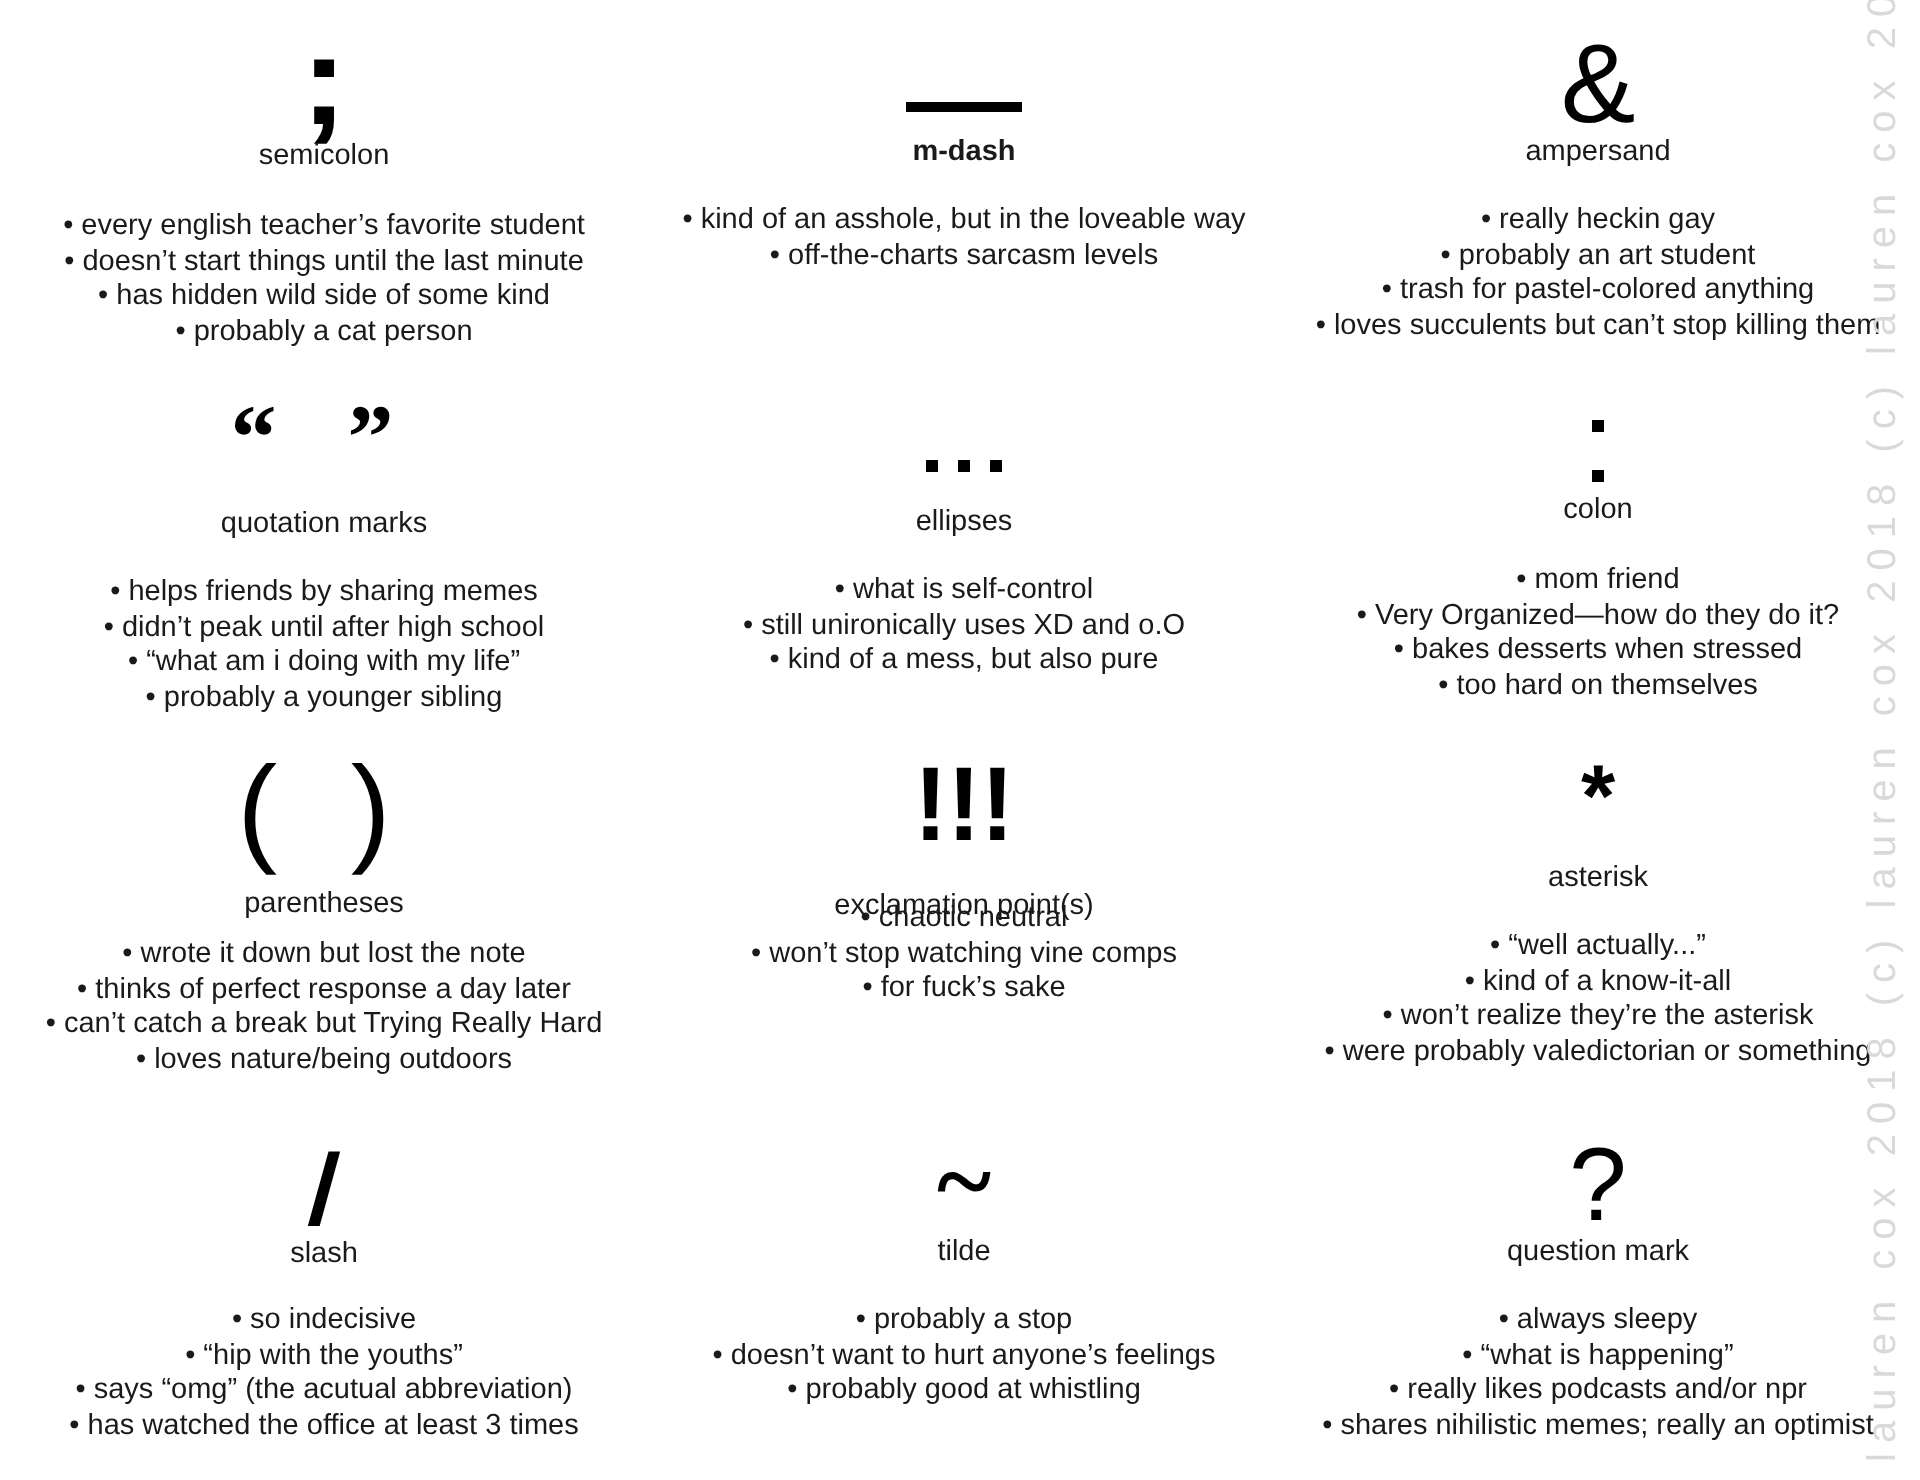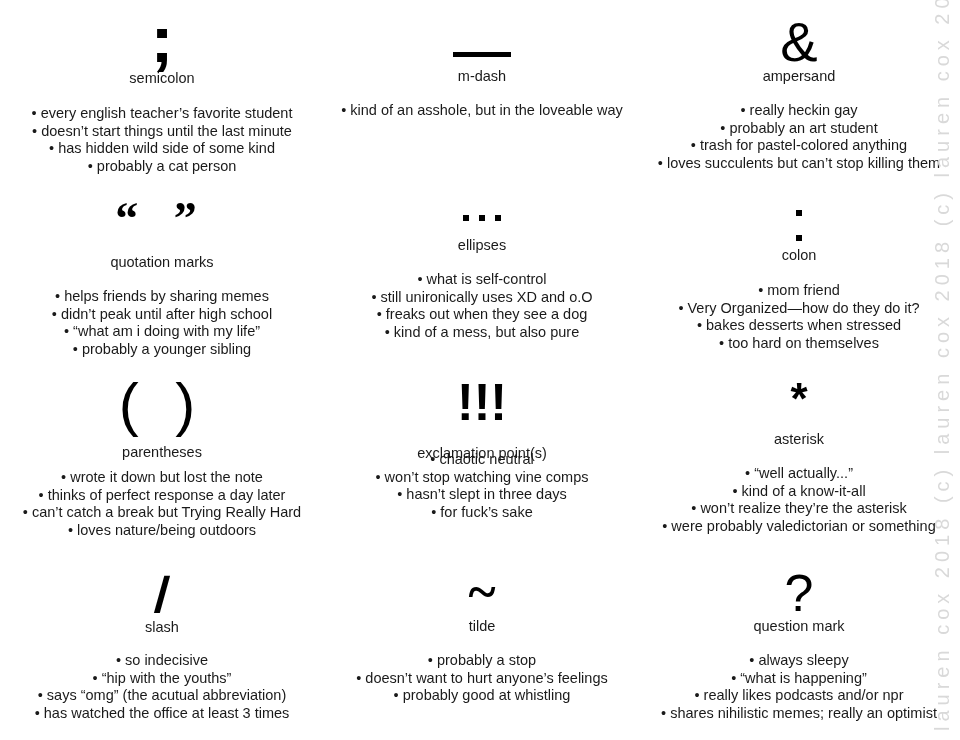--- a/index.html
+++ b/index.html
@@ -44,23 +44,24 @@
   <ul class="bullets" style="top:105px;">
     <li>every english teacher’s favorite student</li>
     <li>doesn’t start things until the last minute</li>
     <li>has hidden wild side of some kind</li>
     <li>probably a cat person</li>
   </ul>
 </div>
 
 <div class="cell" style="left:317px; top:0; height:185px;">
   <div class="glyph g-mdash"><span></span></div>
-  <div class="label" style="top:68px;">m-dash</div>
+  <div class="label" style="top:68px;font-weight:bold;">m-dash</div>
   <ul class="bullets" style="top:102px;">
     <li>kind of an asshole, but in the loveable way</li>
+    <li>off-the-charts sarcasm levels</li>
   </ul>
 </div>
 
 <div class="cell" style="left:634px; top:0; height:185px;">
   <div class="glyph g-amp">&amp;</div>
   <div class="label" style="top:68px;">ampersand</div>
   <ul class="bullets" style="top:102px;">
     <li>really heckin gay</li>
     <li>probably an art student</li>
     <li>trash for pastel-colored anything</li>
@@ -72,29 +73,28 @@
   <div class="glyph g-quotes">“ ”</div>
   <div class="label" style="top:254px;">quotation marks</div>
   <ul class="bullets" style="top:288px;">
     <li>helps friends by sharing memes</li>
     <li>didn’t peak until after high school</li>
     <li>“what am i doing with my life”</li>
     <li>probably a younger sibling</li>
   </ul>
 </div>
 
-<div class="cell" style="left:317px; top:0; height:370px;">
+<div class="cell" style="left:317px; top:16px; height:370px;">
   <div class="glyph g-ellipsis">
     <span></span><span></span><span></span>
   </div>
   <div class="label" style="top:237px;">ellipses</div>
   <ul class="bullets" style="top:271px;">
     <li>what is self-control</li>
     <li>still unironically uses XD and o.O</li>
-    <li>freaks out when they see a dog</li>
     <li>kind of a mess, but also pure</li>
   </ul>
 </div>
 
 <div class="cell" style="left:634px; top:0; height:370px;">
   <div class="glyph g-colon">
     <span></span>
       <span></span>
   </div>
   <div class="label" style="top:247px;">colon</div>
@@ -116,21 +116,20 @@
     <li>loves nature/being outdoors</li>
   </ul>
 </div>
 
 <div class="cell" style="left:317px; top:0; height:555px;">
   <div class="glyph g-excl">!!!</div>
   <div class="label" style="top:433px;margin-top:12px;">exclamation point(s)</div>
   <ul class="bullets" style="top:451px;">
     <li>chaotic neutral</li>
     <li>won’t stop watching vine comps</li>
-    <li>hasn’t slept in three days</li>
     <li>for fuck’s sake</li>
   </ul>
 </div>
 
 <div class="cell" style="left:634px; top:0; height:555px;">
   <div class="glyph g-asterisk">*</div>
   <div class="label" style="top:431px;">asterisk</div>
   <ul class="bullets" style="top:465px;">
     <li>“well actually...”</li>
     <li>kind of a know-it-all</li>

